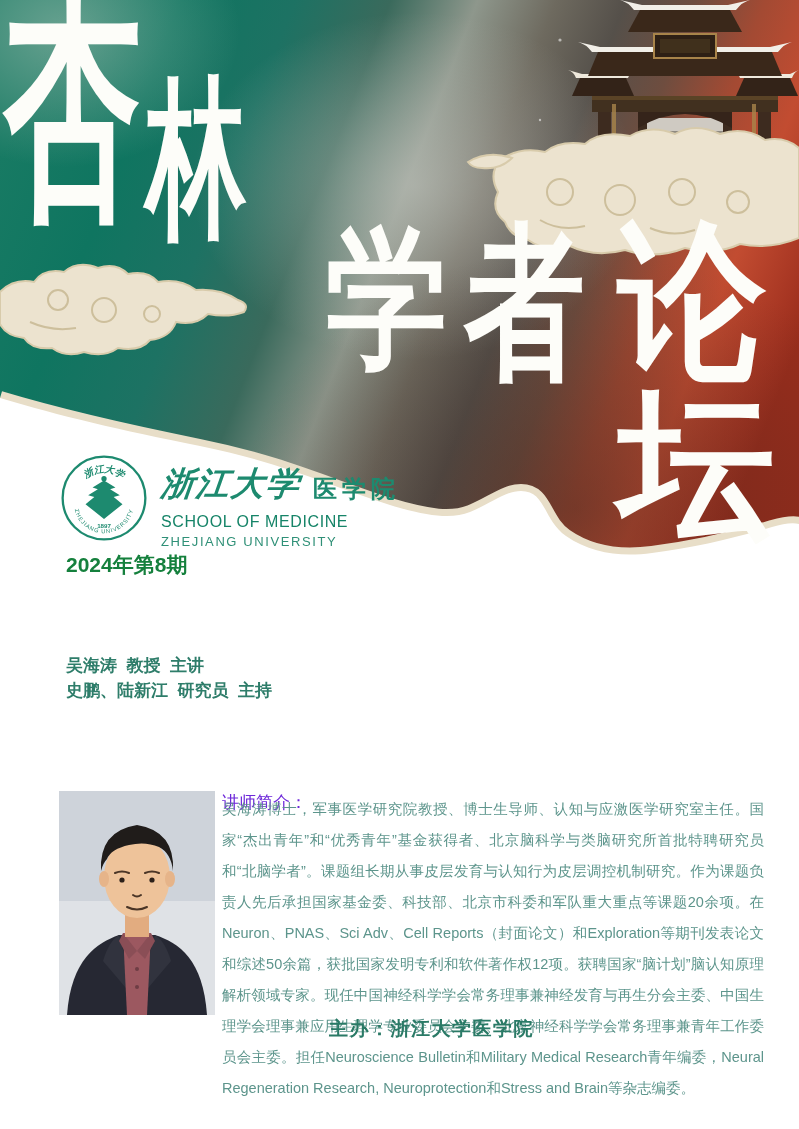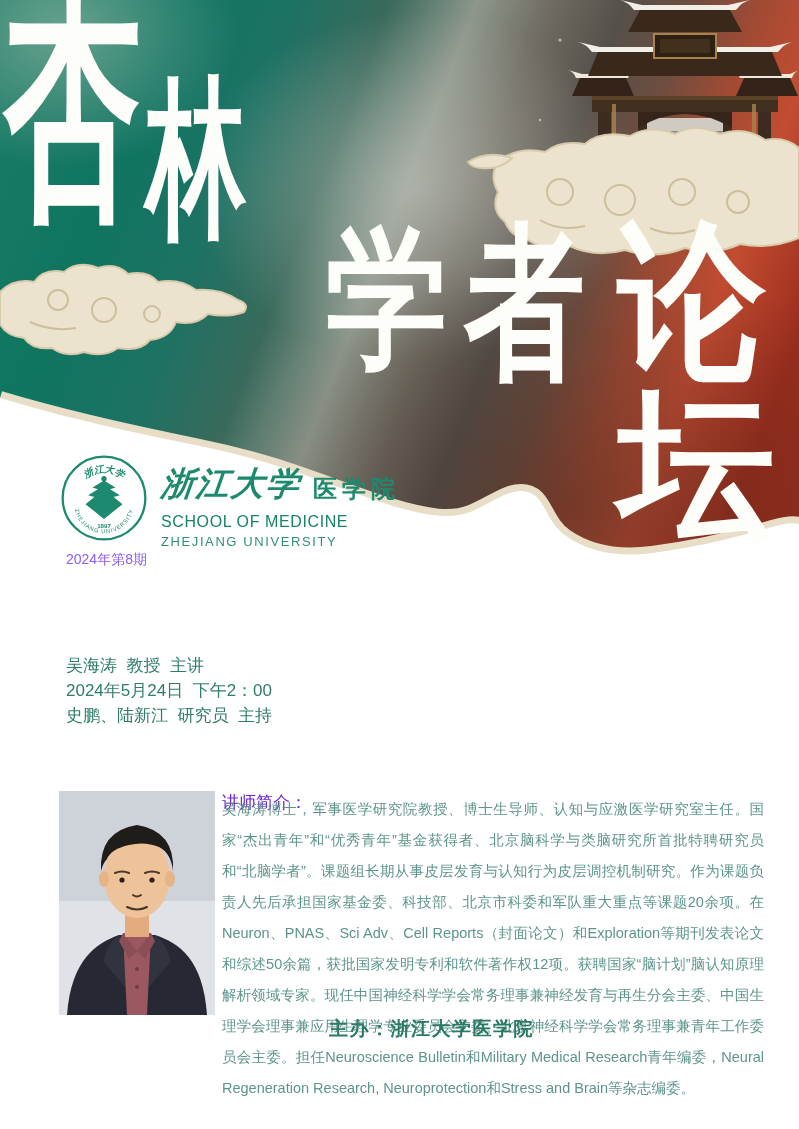--- a/index.html
+++ b/index.html
@@ -28,23 +28,23 @@
   .logo-text{padding-top:8px;}
   .logo-cn{display:flex;align-items:flex-end;gap:12px;}
   .uni-script{
     font-family:"DejaVu Serif", serif;font-style:italic;font-weight:700;
     font-size:33px;color:#1d8a6f;letter-spacing:2px;transform:skewX(-6deg);
   }
   .sch-cn{font-size:24px;font-weight:700;color:#1d8a6f;letter-spacing:5px;padding-bottom:2px;}
   .logo-en1{font-size:16px;font-weight:400;color:#168468;letter-spacing:.6px;margin-top:6px;}
   .logo-en2{font-size:13px;font-weight:400;color:#2f9077;letter-spacing:1.6px;margin-top:3px;}
   
-  .issue{position:absolute;left:66px;top:551px;font-size:14px;font-weight:400;color:#8b5cf6;}
+  .issue{position:absolute;left:66px;top:551px;font-size:21px;font-weight:700;color:#15803d;}
   .etitle{position:absolute;left:66px;top:576px;font-size:27px;font-weight:700;color:#2a7a66;letter-spacing:1px;}
-  .details{position:absolute;left:66px;top:653px;font-size:17px;font-weight:400;color:#2e7d6a;line-height:25px;}
+  .details{position:absolute;left:66px;top:653px;font-size:17px;font-weight:700;color:#2e7d6a;line-height:25px;}
   .details div{white-space:pre;}
   
   .photo{position:absolute;left:59px;top:791px;width:156px;height:224px;overflow:hidden;}
   .bio-head{position:absolute;left:222px;top:791px;font-size:17px;color:#6d28d9;}
   .bio-para{
     position:absolute;left:222px;top:794px;width:542px;
     font-size:14.5px;line-height:31px;color:#5d958c;text-align:justify;
   }
   
   .footer{
@@ -211,21 +211,20 @@
         <span class="sch-cn">医学院</span>
       </div>
       <div class="logo-en1">SCHOOL OF MEDICINE</div>
       <div class="logo-en2">ZHEJIANG UNIVERSITY</div>
     </div>
   </div>
 
   <div class="issue">2024年第8期</div>
   <div class="details">
     <div>吴海涛  教授  主讲</div>
-    <div>2024年5月24日  下午2：00</div>
     <div>史鹏、陆新江  研究员  主持</div>
   </div>
 
   <div class="photo">
     <svg width="156" height="224" viewBox="0 0 156 224">
       <rect x="0" y="0" width="156" height="224" fill="url(#photoBg)"></rect>
       <rect x="0" y="0" width="156" height="224" fill="#ced3da"></rect>
       <rect x="0" y="110" width="156" height="114" fill="#dfe2e6"></rect>
 
       <path d="M8,224 C12,168 38,152 60,144 L96,144 C120,152 144,168 148,224 Z" fill="#262833"></path>

